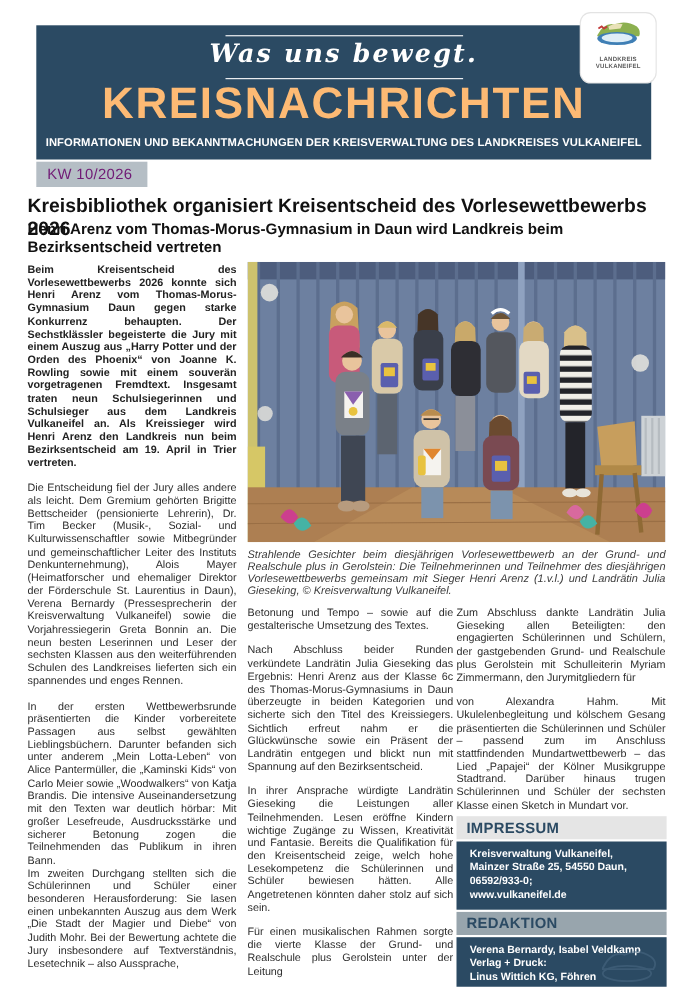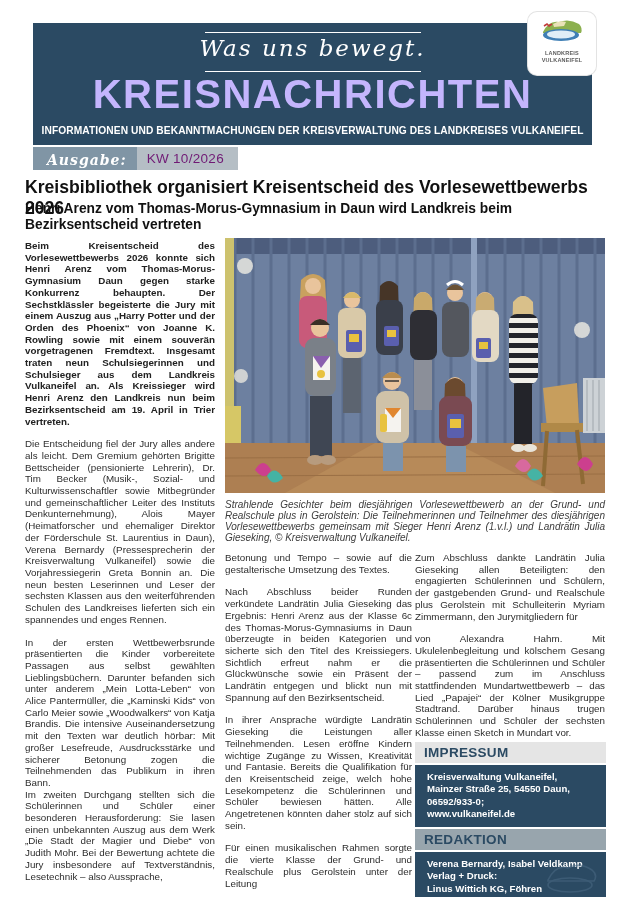--- a/index.html
+++ b/index.html
@@ -7,24 +7,24 @@
     width:625px;height:897px;position:relative;background:#ffffff;
     font-family:"Liberation Sans", sans-serif;color:#1a1a1a;overflow:hidden;
   }
   
   .banner{position:absolute;left:33px;top:23px;width:559px;height:122px;background:#2b4a63;}
   .rule{position:absolute;left:50%;transform:translateX(-50%);width:216px;border-top:1.6px solid #ffffff;}
   .rule-top{top:9px;}
   .rule-bottom{top:48px;}
   .tagline{
     position:absolute;top:12px;left:0;width:100%;text-align:center;color:#ffffff;
-    font-family:"DejaVu Serif", serif;font-style:italic;font-weight:normal;font-size:23px;letter-spacing:2px;
+    font-family:"DejaVu Serif", serif;font-style:italic;font-weight:bold;font-size:23px;letter-spacing:2px;
   }
   .masthead-title{
-    position:absolute;top:51px;left:0;width:100%;text-align:center;color:#c4b5fd;
+    position:absolute;top:51px;left:0;width:100%;text-align:center;color:#fdba74;
     font-weight:bold;font-size:40px;line-height:1;letter-spacing:1.5px;
   }
   .masthead-subtitle{
     position:absolute;top:102px;left:0;width:100%;text-align:center;color:#ffffff;
     font-weight:bold;font-size:10.2px;letter-spacing:0.1px;
   }
   .logo-card{
     position:absolute;left:528px;top:12px;width:68px;height:63px;background:#ffffff;
     border-radius:9px;box-shadow:0 0 0 1px #e3e3e3;text-align:center;padding-top:4px;box-sizing:border-box;
   }
@@ -85,21 +85,20 @@
     <path d="M14 8 Q20 4 27 6 L25 10 L15 11 Z" fill="#e9e2b8"></path>
     <ellipse cx="22" cy="19" rx="18" ry="6" fill="#3f7fb5"></ellipse>
     <ellipse cx="22" cy="18.4" rx="14" ry="4" fill="#dfeef7"></ellipse>
     <path d="M5 10 L8 8 L10 10 L13 8" stroke="#c23a3a" stroke-width="1.6" fill="none"></path>
   </svg>
   <div class="logo-text">LANDKREIS</div>
   <div class="logo-text">VULKANEIFEL</div>
 </div>
 
 <div class="issue-badge">
-  <div class="issue-label">Ausgabe:</div>
   <div class="issue-value">KW 10/2026</div>
 </div>
 
 <div class="headline">Kreisbibliothek organisiert Kreisentscheid des Vorlesewettbewerbs 2026</div>
 <div class="subheadline">Henri Arenz vom Thomas-Morus-Gymnasium in Daun wird Landkreis beim Bezirksentscheid vertreten</div>
 
 <div class="col col1">
   <p class="lead">Beim Kreisentscheid des Vorlesewettbewerbs 2026 konnte sich Henri Arenz vom Thomas-Morus-Gymnasium Daun gegen starke Konkurrenz behaupten. Der Sechstklässler begeisterte die Jury mit einem Auszug aus „Harry Potter und der Orden des Phoenix“ von Joanne K. Rowling sowie mit einem souverän vorgetragenen Fremdtext. Insgesamt traten neun Schulsiegerinnen und Schulsieger aus dem Landkreis Vulkaneifel an. Als Kreissieger wird Henri Arenz den Landkreis nun beim Bezirksentscheid am 19. April in Trier vertreten.</p>
   <p>Die Entscheidung fiel der Jury alles andere als leicht. Dem Gremium gehörten Brigitte Bettscheider (pensionierte Lehrerin), Dr. Tim Becker (Musik-, Sozial- und Kulturwissenschaftler sowie Mitbegründer und gemeinschaftlicher Leiter des Instituts Denkunternehmung), Alois Mayer (Heimatforscher und ehemaliger Direktor der Förderschule St. Laurentius in Daun), Verena Bernardy (Pressesprecherin der Kreisverwaltung Vulkaneifel) sowie die Vorjahressiegerin Greta Bonnin an. Die neun besten Leserinnen und Leser der sechsten Klassen aus den weiterführenden Schulen des Landkreises lieferten sich ein spannendes und enges Rennen.</p>
   <p class="nogap">In der ersten Wettbewerbsrunde präsentierten die Kinder vorbereitete Passagen aus selbst gewählten Lieblingsbüchern. Darunter befanden sich unter anderem „Mein Lotta-Leben“ von Alice Pantermüller, die „Kaminski Kids“ von Carlo Meier sowie „Woodwalkers“ von Katja Brandis. Die intensive Auseinandersetzung mit den Texten war deutlich hörbar: Mit großer Lesefreude, Ausdrucksstärke und sicherer Betonung zogen die Teilnehmenden das Publikum in ihren Bann.</p>

